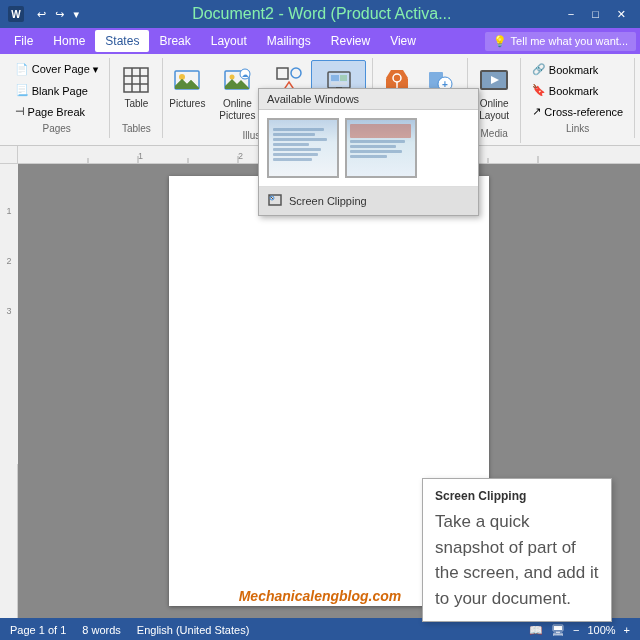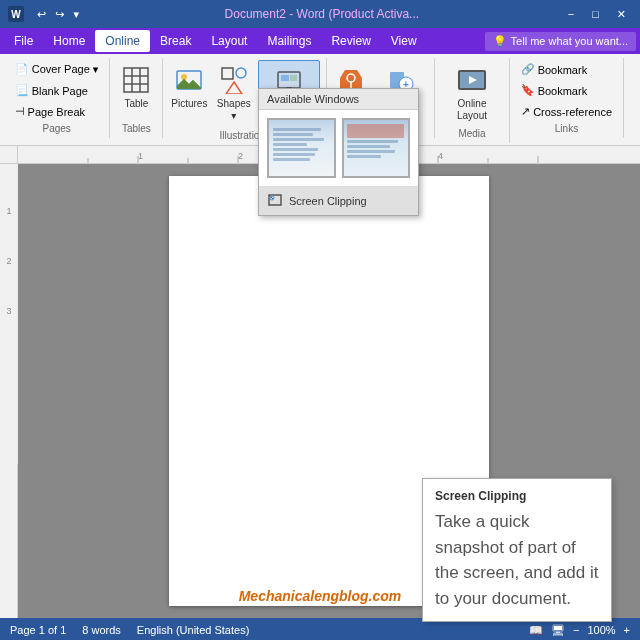--- a/index.html
+++ b/index.html
@@ -11,27 +11,27 @@
       height: 28px;
       display: flex;
       align-items: center;
       padding: 0 8px;
       color: white;
     }
     .title-bar-left { display: flex; align-items: center; gap: 4px; }
     .title-bar-icon { width: 16px; height: 16px; background: #1e4070; border-radius: 2px; display: flex; align-items: center; justify-content: center; color: white; font-size: 10px; font-weight: bold; }
     .quick-access { display: flex; align-items: center; gap: 3px; margin-left: 6px; }
     .qa-btn { color: white; font-size: 11px; cursor: pointer; padding: 2px 3px; }
-    .title-bar-center { flex: 1; text-align: center; font-size: 12px; color: #f0abfc; }
+    .title-bar-center { flex: 1; text-align: center; font-size: 16px; color: #86efac; }
     .title-bar-right { display: flex; align-items: center; gap: 6px; }
     .title-btn { color: white; font-size: 11px; cursor: pointer; background: none; border: none; padding: 2px 6px; }
 
     
     .menu-bar {
-      background: #6d28d9;
+      background: #8b5cf6;
       height: 26px;
       display: flex;
       align-items: center;
       padding: 0 4px;
       color: white;
       justify-content: center;
     }
     .menu-item {
       padding: 4px 10px;
       cursor: pointer;
@@ -129,21 +129,21 @@
     .ribbon-btn-active {
       background: #c5d9f1;
       border: 1px solid #4a90d9;
     }
 
     
     .screenshot-dropdown {
       position: absolute;
       top: 88px;
       left: 258px;
-      width: 161px;
+      width: 221px;
       background: white;
       border: 1px solid #aaa;
       box-shadow: 2px 2px 6px rgba(0,0,0,0.3);
       z-index: 100;
     }
     .dropdown-header {
       background: #e8e8e8;
       padding: 4px 8px;
       font-size: 11px;
       color: #333;
@@ -323,21 +323,21 @@
   <div class="title-bar-right">
     <button class="title-btn">−</button>
     <button class="title-btn">□</button>
     <button class="title-btn">✕</button>
   </div>
 </div>
 
 <div class="menu-bar">
   <div class="menu-item">File</div>
   <div class="menu-item">Home</div>
-  <div class="menu-item active">Online</div>
+  <div class="menu-item active">States</div>
   <div class="menu-item">Break</div>
   <div class="menu-item">Layout</div>
   <div class="menu-item">Mailings</div>
   <div class="menu-item">Review</div>
   <div class="menu-item">View</div>
   <div class="menu-item-search">
     <span>💡</span>
     <span>Tell me what you want...</span>
   </div>
 </div>
@@ -387,20 +387,32 @@
       <div class="ribbon-btn">
         <div class="ribbon-btn-icon">
           <svg width="28" height="28" viewBox="0 0 28 28">
             <rect x="2" y="5" width="24" height="18" fill="none" stroke="#4a90d9" stroke-width="1.5" rx="1"></rect>
             <circle cx="9" cy="11" r="3" fill="#f0c040"></circle>
             <polyline points="2,20 9,13 14,18 18,14 26,22" fill="#5a8a3a" stroke="none"></polyline>
             <polyline points="2,20 9,13 14,18 18,14 26,22 26,23 2,23" fill="#5a8a3a"></polyline>
           </svg>
         </div>
         <div class="ribbon-btn-label">Pictures</div>
+      </div>
+      <div class="ribbon-btn">
+        <div class="ribbon-btn-icon">
+          <svg width="28" height="28" viewBox="0 0 28 28">
+            <rect x="2" y="5" width="24" height="18" fill="none" stroke="#4a90d9" stroke-width="1.5" rx="1"></rect>
+            <circle cx="9" cy="11" r="2.5" fill="#f0c040"></circle>
+            <polyline points="2,20 9,13 14,18 18,14 26,22 26,23 2,23" fill="#5a8a3a"></polyline>
+            <circle cx="22" cy="8" r="5" fill="white" stroke="#4a90d9" stroke-width="1"></circle>
+            <text x="22" y="11" text-anchor="middle" font-size="7" fill="#4a90d9">☁</text>
+          </svg>
+        </div>
+        <div class="ribbon-btn-label">Online Pictures</div>
       </div>
       <div class="ribbon-btn">
         <div class="ribbon-btn-icon">
           <svg width="28" height="28" viewBox="0 0 28 28">
             <rect x="2" y="2" width="11" height="11" fill="none" stroke="#555" stroke-width="1.5"></rect>
             <circle cx="21" cy="7" r="5" fill="none" stroke="#4a90d9" stroke-width="1.5"></circle>
             <polygon points="14,16 22,28 6,28" fill="none" stroke="#e05a3a" stroke-width="1.5"></polygon>
           </svg>
         </div>
         <div class="ribbon-btn-label">Shapes ▾</div>

